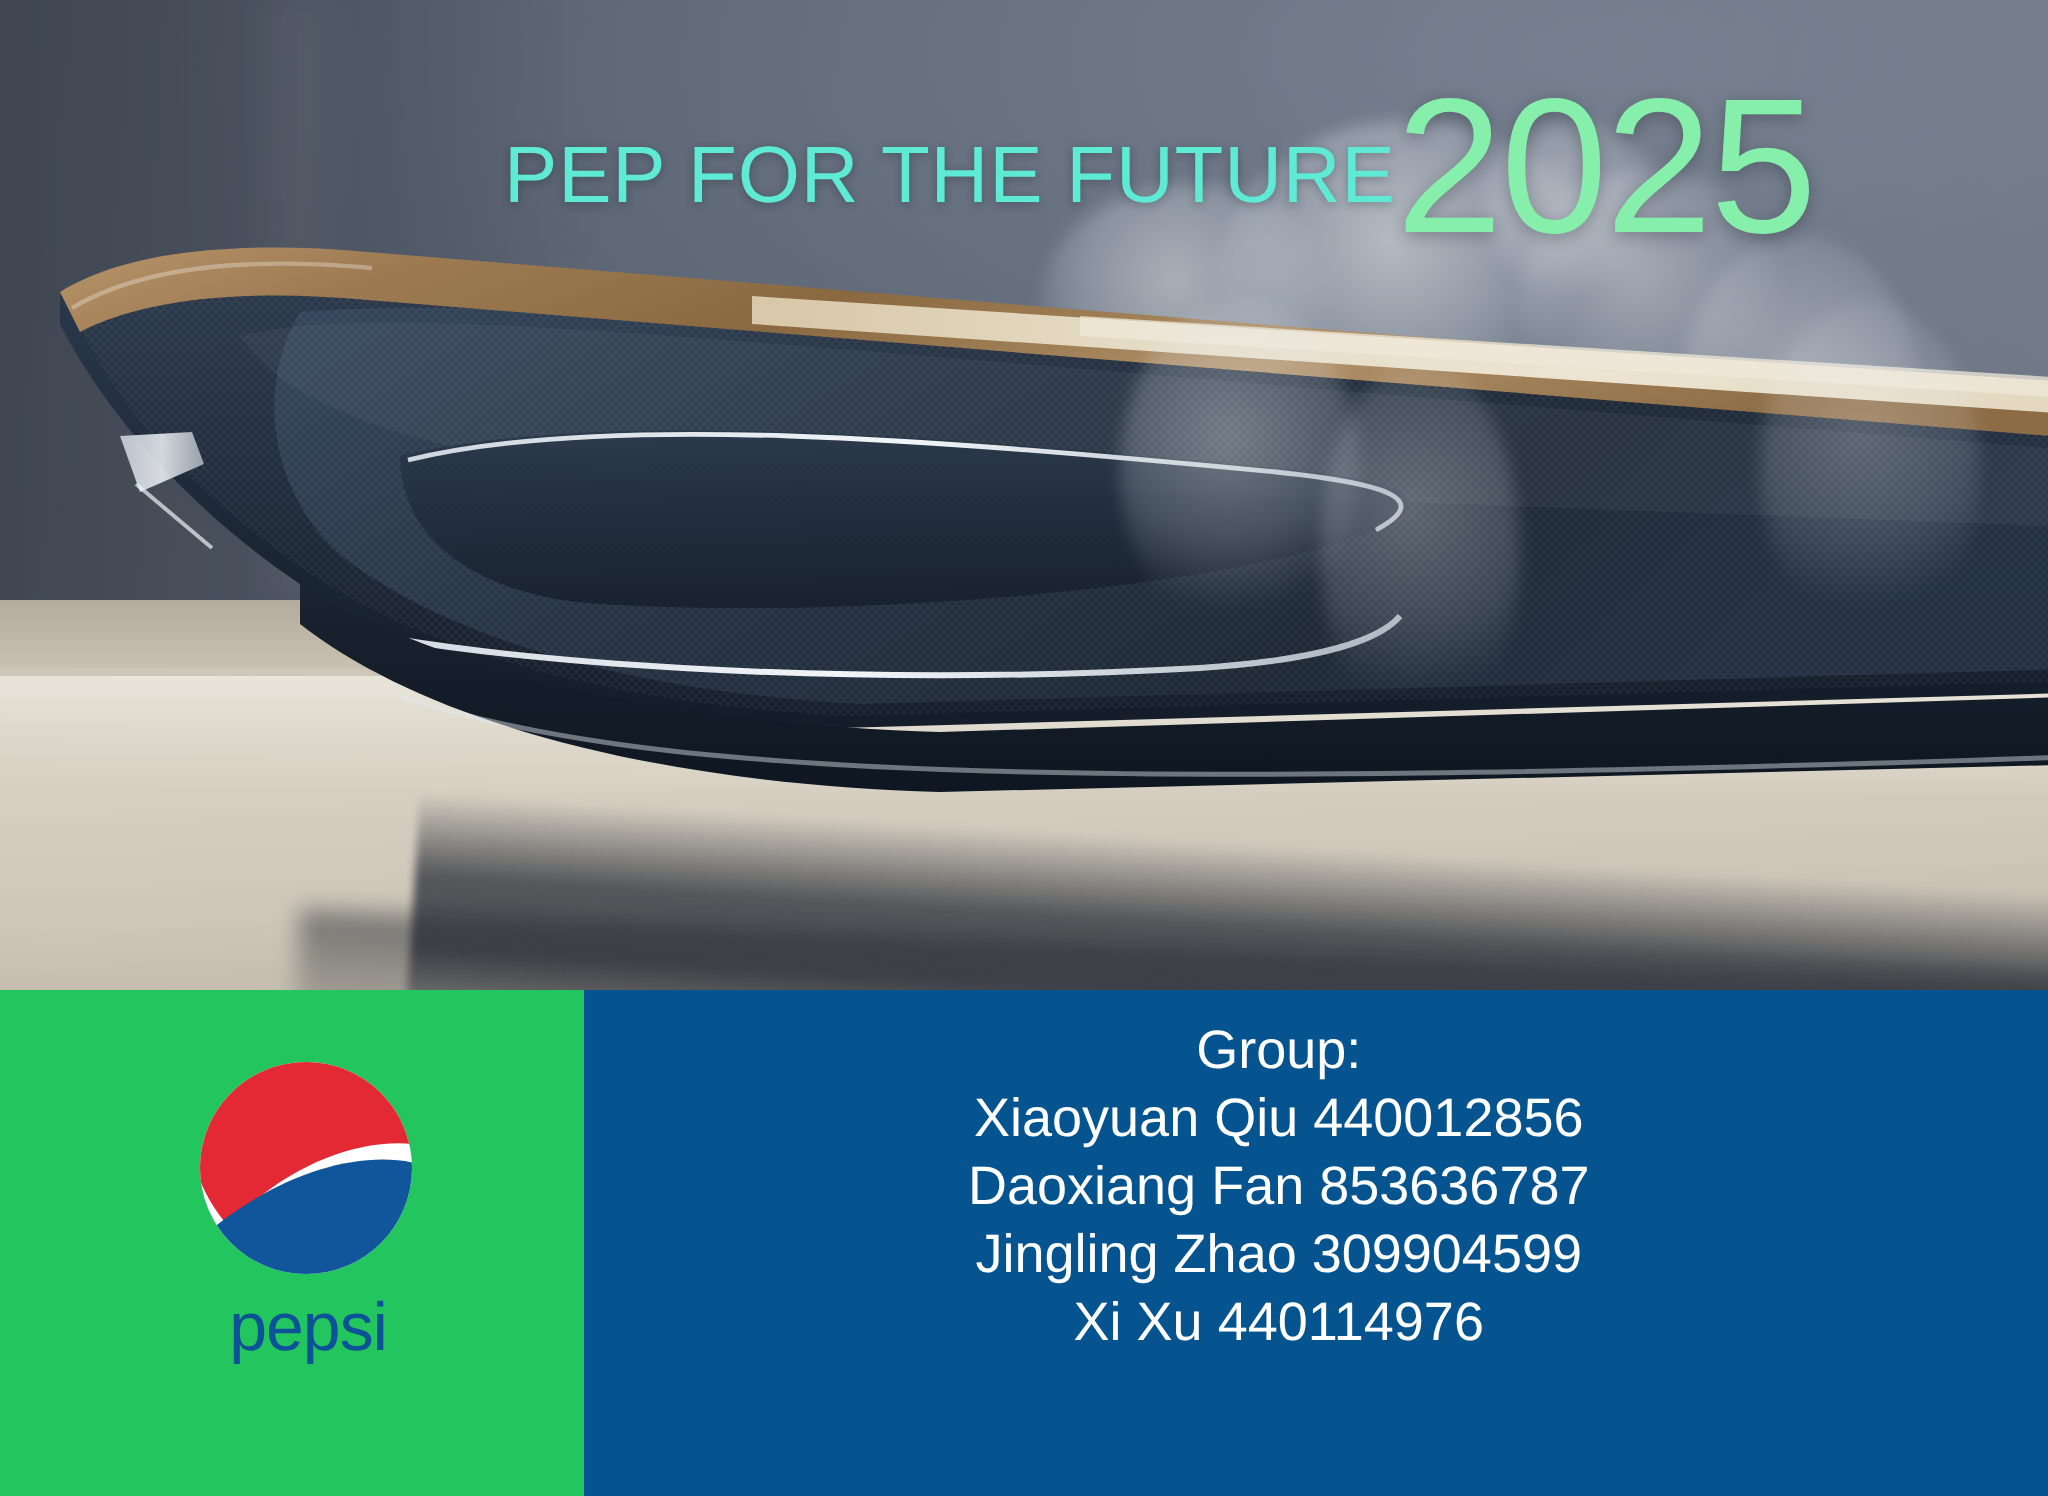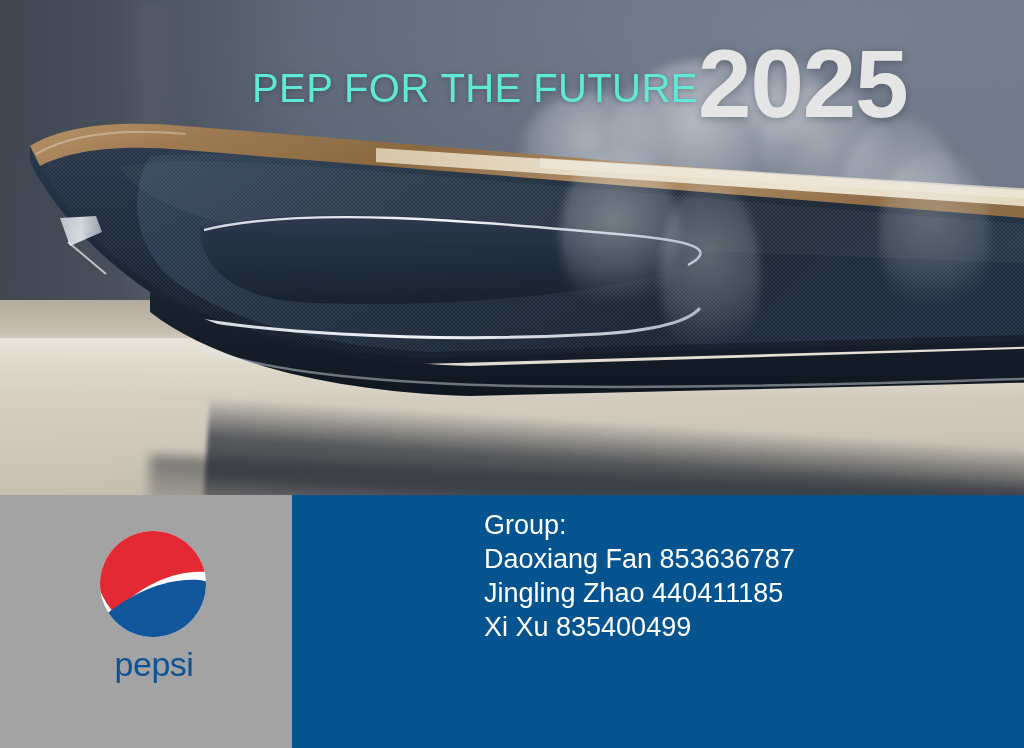--- a/index.html
+++ b/index.html
@@ -122,42 +122,42 @@
     color: #5eead4;
     white-space: nowrap;
     text-shadow: 0 1px 5px rgba(20,24,32,0.32);
   }
   .year {
     position: absolute;
     left: 698px;
     top: 36px;
     font-size: 96px;
     line-height: 1;
-    font-weight: 700;
-    color: #e5e5e5;
+    font-weight: 400;
+    color: #86efac;
     letter-spacing: -1px;
     white-space: nowrap;
     text-shadow: 0 2px 8px rgba(20,24,32,0.30);
   }
 
   
   .bottom {
     position: absolute;
     left: 0;
     top: 495px;
     width: 1024px;
     height: 253px;
     background: #ffffff;
   }
   .logo-panel {
     position: absolute;
     left: 0; top: 0;
     width: 292px;
     height: 253px;
-    background: #a3a3a3;
+    background: #22c55e;
   }
   .pepsi-logo {
     position: absolute;
     left: 95px;
     top: 34px;
     width: 118px;
     height: 160px;
   }
   .globe-wrap {
     position: absolute;
@@ -186,21 +186,21 @@
   }
   .info-list {
     position: absolute;
     left: 192px;
     top: 13px;
     color: #ffffff;
     font-size: 27px;
     line-height: 34px;
     white-space: nowrap;
   }
-  .info-list div { height: 34px; }
+  .info-list div { height: 34px; text-align: center; }
 </style>
 </head>
 <body>
 
 <div class="slide">
 
   <div class="hero">
 
     <div class="wall"></div>
     <div class="wall-shade-left"></div>
@@ -373,20 +373,21 @@
           </svg>
         </div>
 
         <div class="wordmark">pepsi</div>
       </div>
     </div>
 
     <div class="info-panel">
       <div class="info-list">
         <div>Group:</div>
+        <div>Xiaoyuan Qiu 440012856</div>
         <div>Daoxiang Fan 853636787</div>
-        <div>Jingling Zhao 440411185</div>
-        <div>Xi Xu 835400499</div>
+        <div>Jingling Zhao 309904599</div>
+        <div>Xi Xu 440114976</div>
       </div>
     </div>
 
   </div>
 </div>
 
 </body></html>

